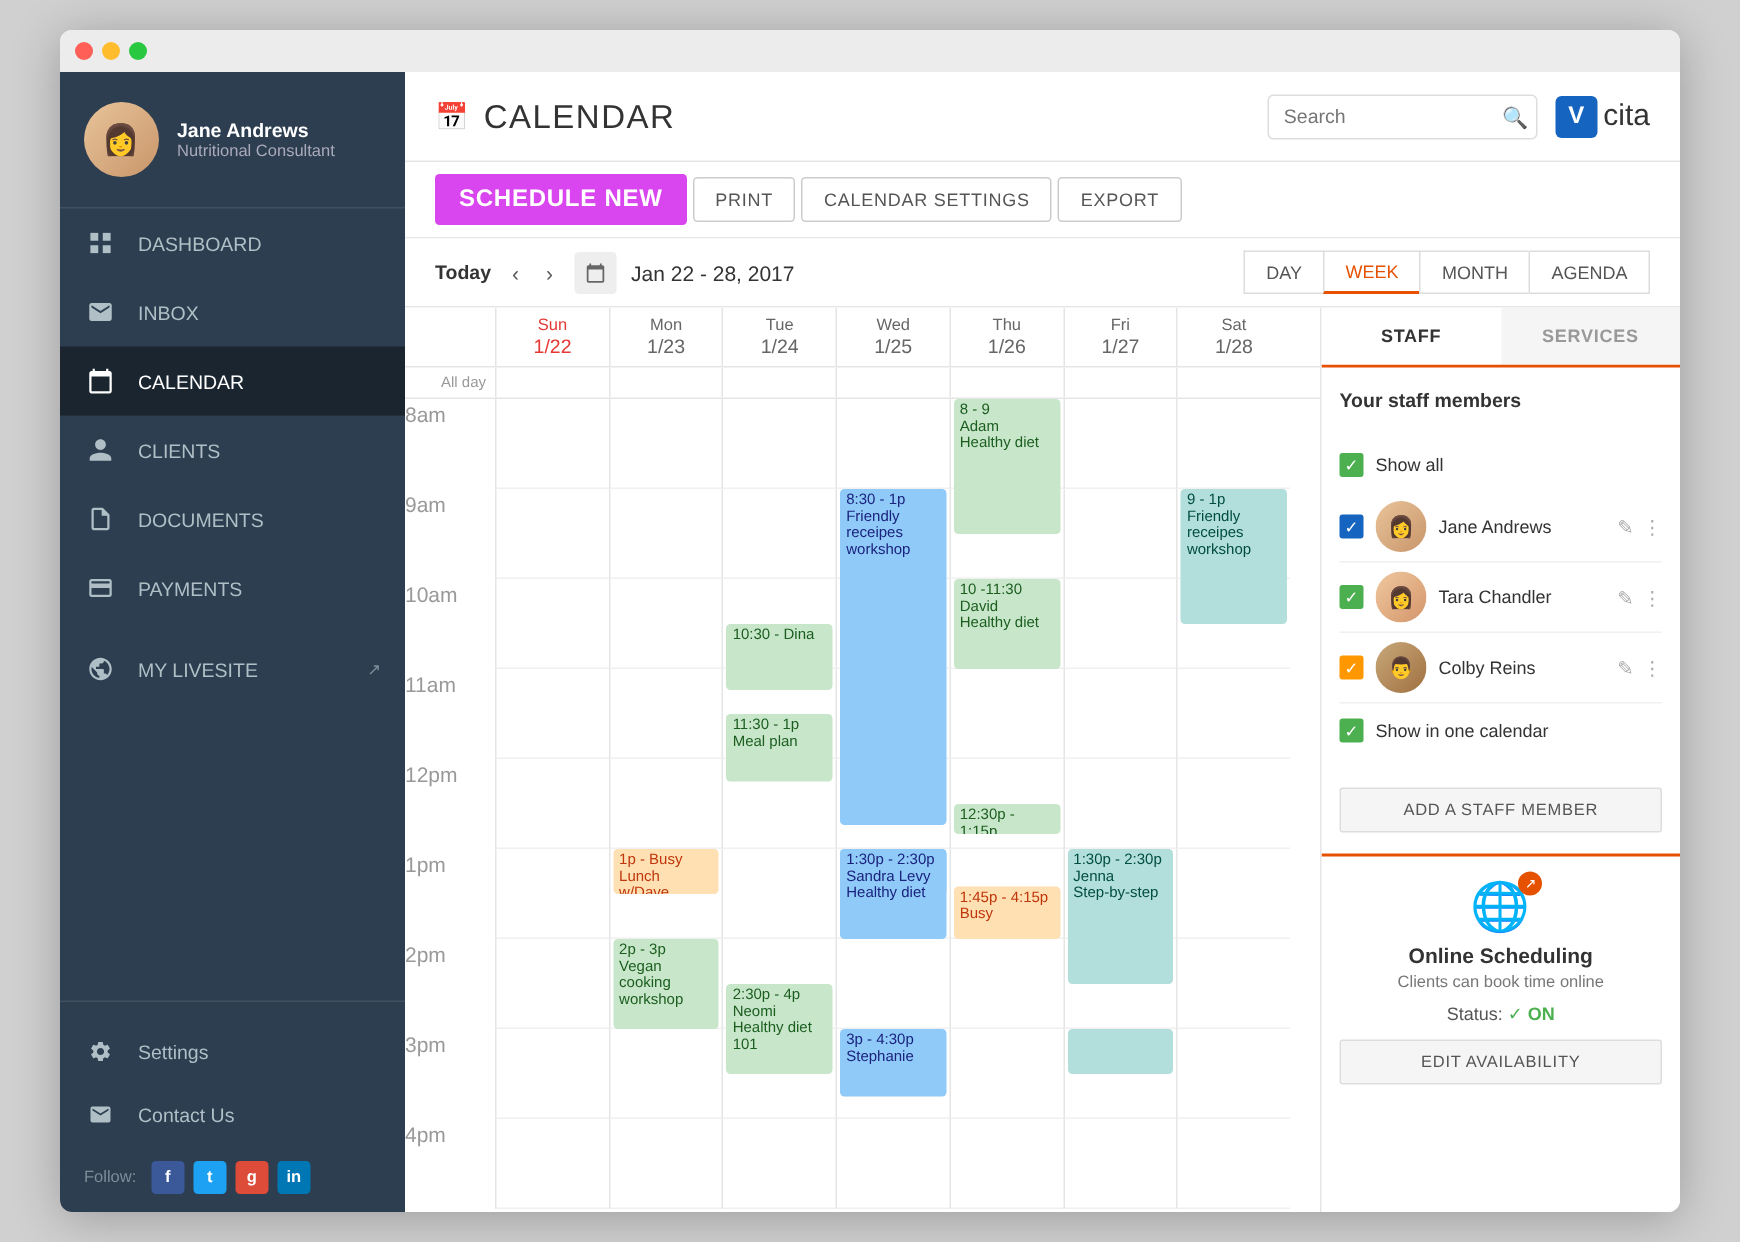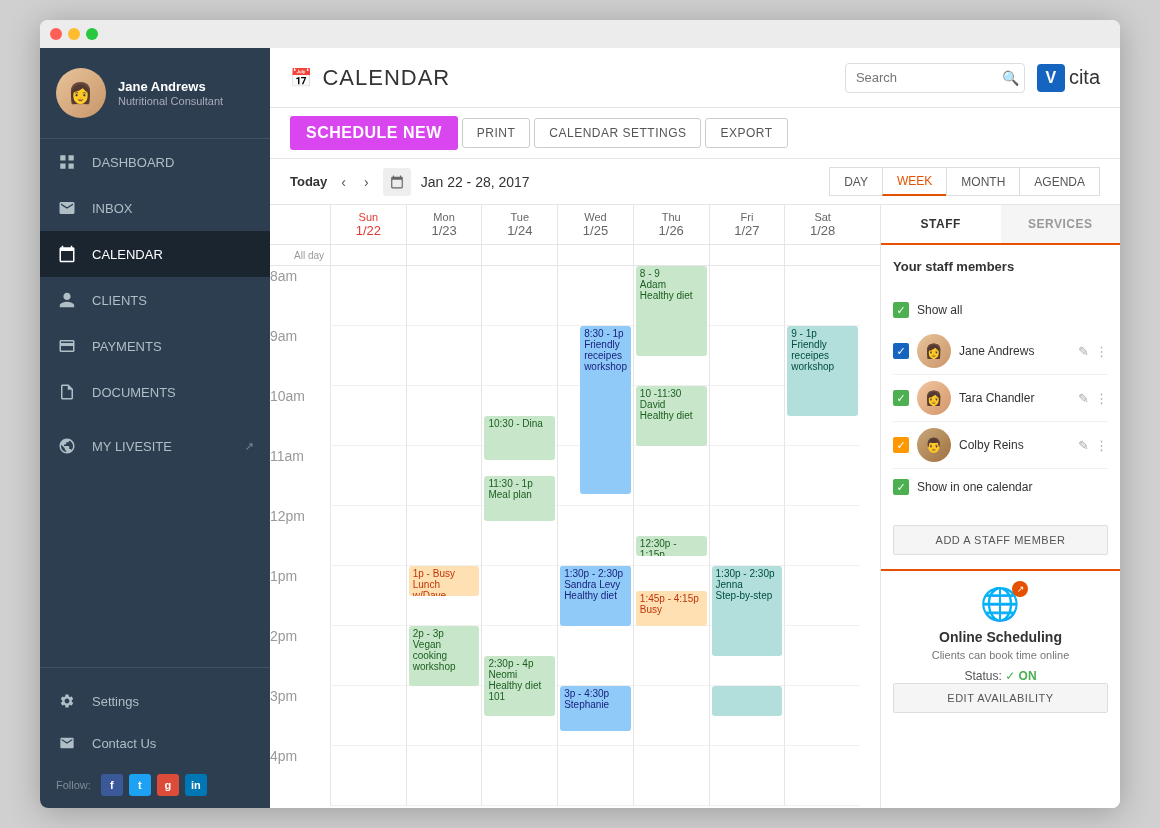--- a/index.html
+++ b/index.html
@@ -97,21 +97,21 @@
     .staff-avatar-img { width: 100%; height: 100%; display: flex; align-items: center; justify-content: center; font-size: 14px; }
     .staff-name { font-size: 12px; color: #333; flex: 1; }
     .staff-actions { display: flex; gap: 6px; color: #aaa; font-size: 13px; }
     .show-one-cal { display: flex; align-items: center; gap: 8px; padding: 10px 0; font-size: 12px; color: #333; }
     .add-staff-btn { background: #f5f5f5; border: 1px solid #ddd; width: 100%; padding: 8px; font-size: 11px; color: #555; cursor: pointer; letter-spacing: 0.5px; border-radius: 2px; margin-top: 20px; text-align: center; }
     
     .online-sched { padding: 14px 12px; border-top: 2px solid #e65100; text-align: center; }
     .globe-icon { font-size: 32px; color: #e65100; margin-bottom: 6px; }
     .online-title { font-size: 14px; font-weight: 600; color: #333; margin-bottom: 4px; }
     .online-sub { font-size: 11px; color: #777; margin-bottom: 8px; }
-    .status-row { font-size: 12px; color: #555; }
+    .status-row { font-size: 12px; color: #555; margin-bottom: 10px; }
     .status-on { color: #4caf50; font-weight: 600; }
     .edit-avail-btn { background: #f5f5f5; border: 1px solid #ddd; width: 100%; padding: 8px; font-size: 11px; color: #555; cursor: pointer; letter-spacing: 0.5px; border-radius: 2px; text-align: center; }
   </style>
 </head>
 <body>
 
 <div class="window">
   <div class="titlebar">
     <div class="titlebar-dot dot-red"></div>
     <div class="titlebar-dot dot-yellow"></div>
@@ -161,32 +161,32 @@
         <div class="nav-icon">
           <svg width="18" height="18" viewBox="0 0 24 24" fill="currentColor">
               <path d="M12 12c2.7 0 4.8-2.1 4.8-4.8S14.7 2.4 12 2.4 7.2 4.5 7.2 7.2 9.3 12 12 12zm0 2.4c-3.2 0-9.6 1.6-9.6 4.8v2.4h19.2v-2.4c0-3.2-6.4-4.8-9.6-4.8z"></path>
             </svg>
         </div>
         <span>CLIENTS</span>
       </div>
       <div class="nav-item">
         <div class="nav-icon">
           <svg width="18" height="18" viewBox="0 0 24 24" fill="currentColor">
+              <path d="M14 2H6c-1.1 0-2 .9-2 2v16c0 1.1.9 2 2 2h12c1.1 0 2-.9 2-2V8l-6-6zm4 18H6V4h7v5h5v11z"></path>
+            </svg>
+        </div>
+        <span>DOCUMENTS</span>
+      </div>
+      <div class="nav-item">
+        <div class="nav-icon">
+          <svg width="18" height="18" viewBox="0 0 24 24" fill="currentColor">
               <path d="M20 4H4c-1.1 0-2 .9-2 2v12c0 1.1.9 2 2 2h16c1.1 0 2-.9 2-2V6c0-1.1-.9-2-2-2zm0 14H4v-6h16v6zm0-10H4V6h16v2z"></path>
             </svg>
         </div>
         <span>PAYMENTS</span>
-      </div>
-      <div class="nav-item">
-        <div class="nav-icon">
-          <svg width="18" height="18" viewBox="0 0 24 24" fill="currentColor">
-              <path d="M14 2H6c-1.1 0-2 .9-2 2v16c0 1.1.9 2 2 2h12c1.1 0 2-.9 2-2V8l-6-6zm4 18H6V4h7v5h5v11z"></path>
-            </svg>
-        </div>
-        <span>DOCUMENTS</span>
       </div>
       <div class="nav-item" style="margin-top:8px;">
         <div class="nav-icon">
           <svg width="18" height="18" viewBox="0 0 24 24" fill="currentColor">
               <path d="M12 2C6.48 2 2 6.48 2 12s4.48 10 10 10 10-4.48 10-10S17.52 2 12 2zm-1 17.93c-3.95-.49-7-3.85-7-7.93 0-.62.08-1.21.21-1.79L9 15v1c0 1.1.9 2 2 2v1.93zm6.9-2.54c-.26-.81-1-1.39-1.9-1.39h-1v-3c0-.55-.45-1-1-1H8v-2h2c.55 0 1-.45 1-1V7h2c1.1 0 2-.9 2-2v-.41c2.93 1.19 5 4.06 5 7.41 0 2.08-.8 3.97-2.1 5.39z"></path>
             </svg>
         </div>
         <span>MY LIVESITE</span>
         <span style="margin-left:auto;font-size:11px;color:#7f8c9a;">↗</span>
       </div>
@@ -326,21 +326,21 @@
 Healthy diet</div>
               </div>
               <div class="grid-cell"></div>
               <div class="grid-cell"></div>
               <div></div>
               <div class="time-slot">9am</div>
               <div class="grid-cell"></div>
               <div class="grid-cell"></div>
               <div class="grid-cell"></div>
               <div class="grid-cell">
-                <div class="event event-blue" style="top: 0px; height: 168px; z-index: 2; white-space: pre-line; margin-left: 20px;">8:30 - 1p
+                <div class="event event-blue" style="top: 0px; height: 224px; z-index: 2; white-space: pre-line;">8:30 - 1p
 Friendly receipes workshop</div>
               </div>
               <div class="grid-cell"></div>
               <div class="grid-cell"></div>
               <div class="grid-cell">
                 <div class="event event-teal" style="top: 0px; height: 90px; z-index: 2; white-space: pre-line;">9 - 1p
 Friendly receipes workshop</div>
               </div>
               <div></div>
               <div class="time-slot">10am</div>

